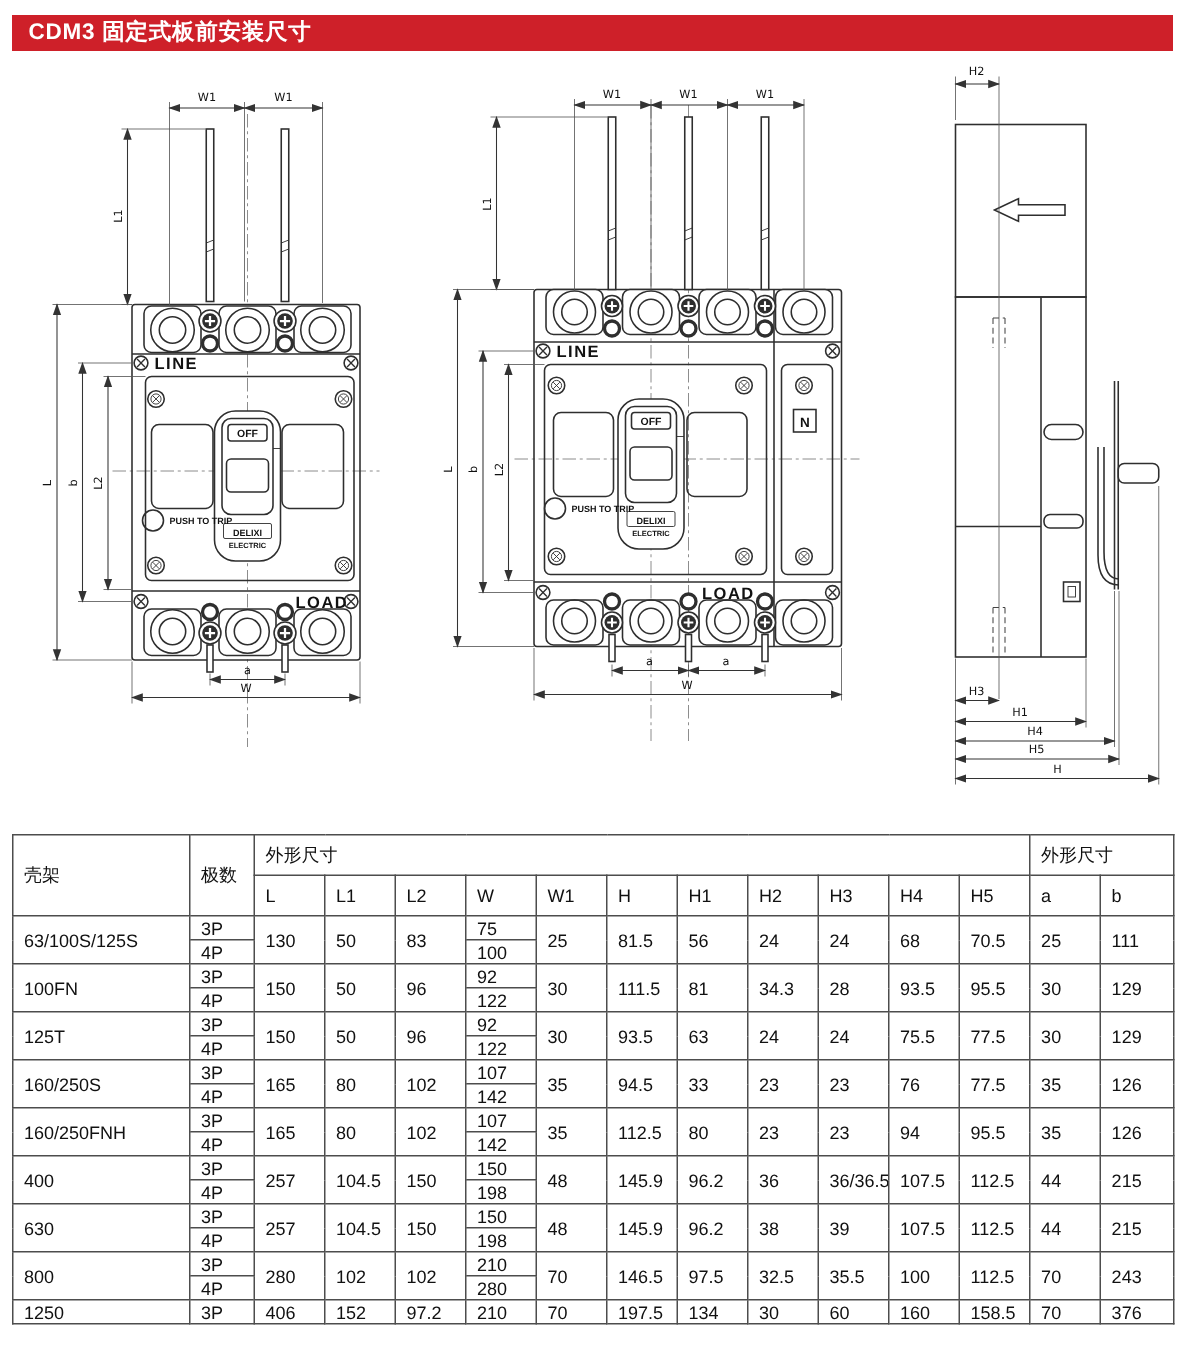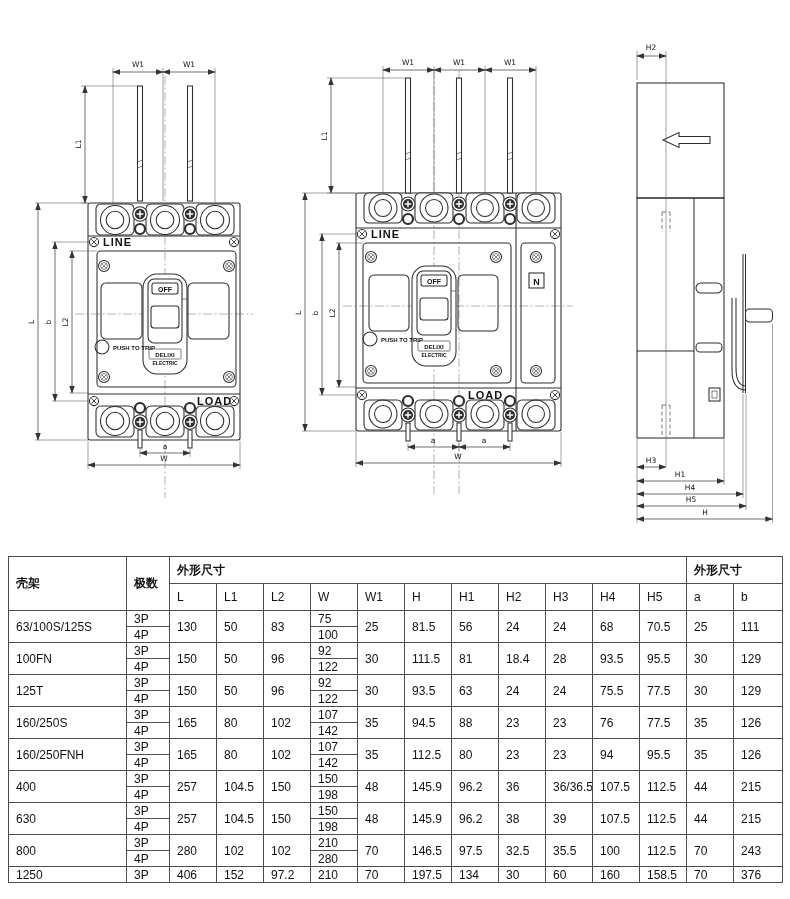--- a/index.html
+++ b/index.html
@@ -35,27 +35,30 @@
   #dimtable {
     position:absolute; left:8px; top:556px; width:774px;
     border-collapse:collapse; table-layout:fixed;
   }
   #dimtable th, #dimtable td {
     border:1px solid #4d4d4d; font-size:12px; font-weight:400; color:#111;
     text-align:left; padding:0 2px 0 7px; overflow:hidden; white-space:nowrap;
   }
   #dimtable thead tr { height:27px; }
   #dimtable tbody tr { height:16px; }
-  #dimtable th.grp { font-weight:700; }
+  #dimtable th.grp { font-weight:400; }
 </style>
 </head>
 <body>
 
 <div id="page">
 
+  <div id="titlebar">
+    <span>CDM3 固定式板前安装尺寸</span>
+  </div>
 
   <svg id="drw3p" class="drw" width="270" height="478" viewBox="0 0 270 478">
     <defs>
       <marker id="m1" viewBox="0 0 10 10" refX="9" refY="5" markerWidth="8" markerHeight="8" orient="auto-start-reverse" markerUnits="userSpaceOnUse">
         <path d="M0,1.5 L10,5 L0,8.5 z" fill="#333"></path>
       </marker>
     </defs>
 
     <line class="cl" x1="140" y1="30" x2="140" y2="452"></line>
     <line class="cl" x1="50" y1="268" x2="228" y2="268"></line>
@@ -620,21 +623,21 @@
         <tr>
           <td rowspan="2">100FN</td>
           <td>3P</td>
           <td rowspan="2">150</td>
           <td rowspan="2">50</td>
           <td rowspan="2">96</td>
           <td>92</td>
           <td rowspan="2">30</td>
           <td rowspan="2">111.5</td>
           <td rowspan="2">81</td>
-          <td rowspan="2">18.4</td>
+          <td rowspan="2">34.3</td>
           <td rowspan="2">28</td>
           <td rowspan="2">93.5</td>
           <td rowspan="2">95.5</td>
           <td rowspan="2">30</td>
           <td rowspan="2">129</td>
         </tr>
         <tr>
           <td>4P</td>
           <td>122</td>
         </tr>
@@ -661,21 +664,21 @@
         </tr>
         <tr>
           <td rowspan="2">160/250S</td>
           <td>3P</td>
           <td rowspan="2">165</td>
           <td rowspan="2">80</td>
           <td rowspan="2">102</td>
           <td>107</td>
           <td rowspan="2">35</td>
           <td rowspan="2">94.5</td>
-          <td rowspan="2">88</td>
+          <td rowspan="2">33</td>
           <td rowspan="2">23</td>
           <td rowspan="2">23</td>
           <td rowspan="2">76</td>
           <td rowspan="2">77.5</td>
           <td rowspan="2">35</td>
           <td rowspan="2">126</td>
         </tr>
         <tr>
           <td>4P</td>
           <td>142</td>

